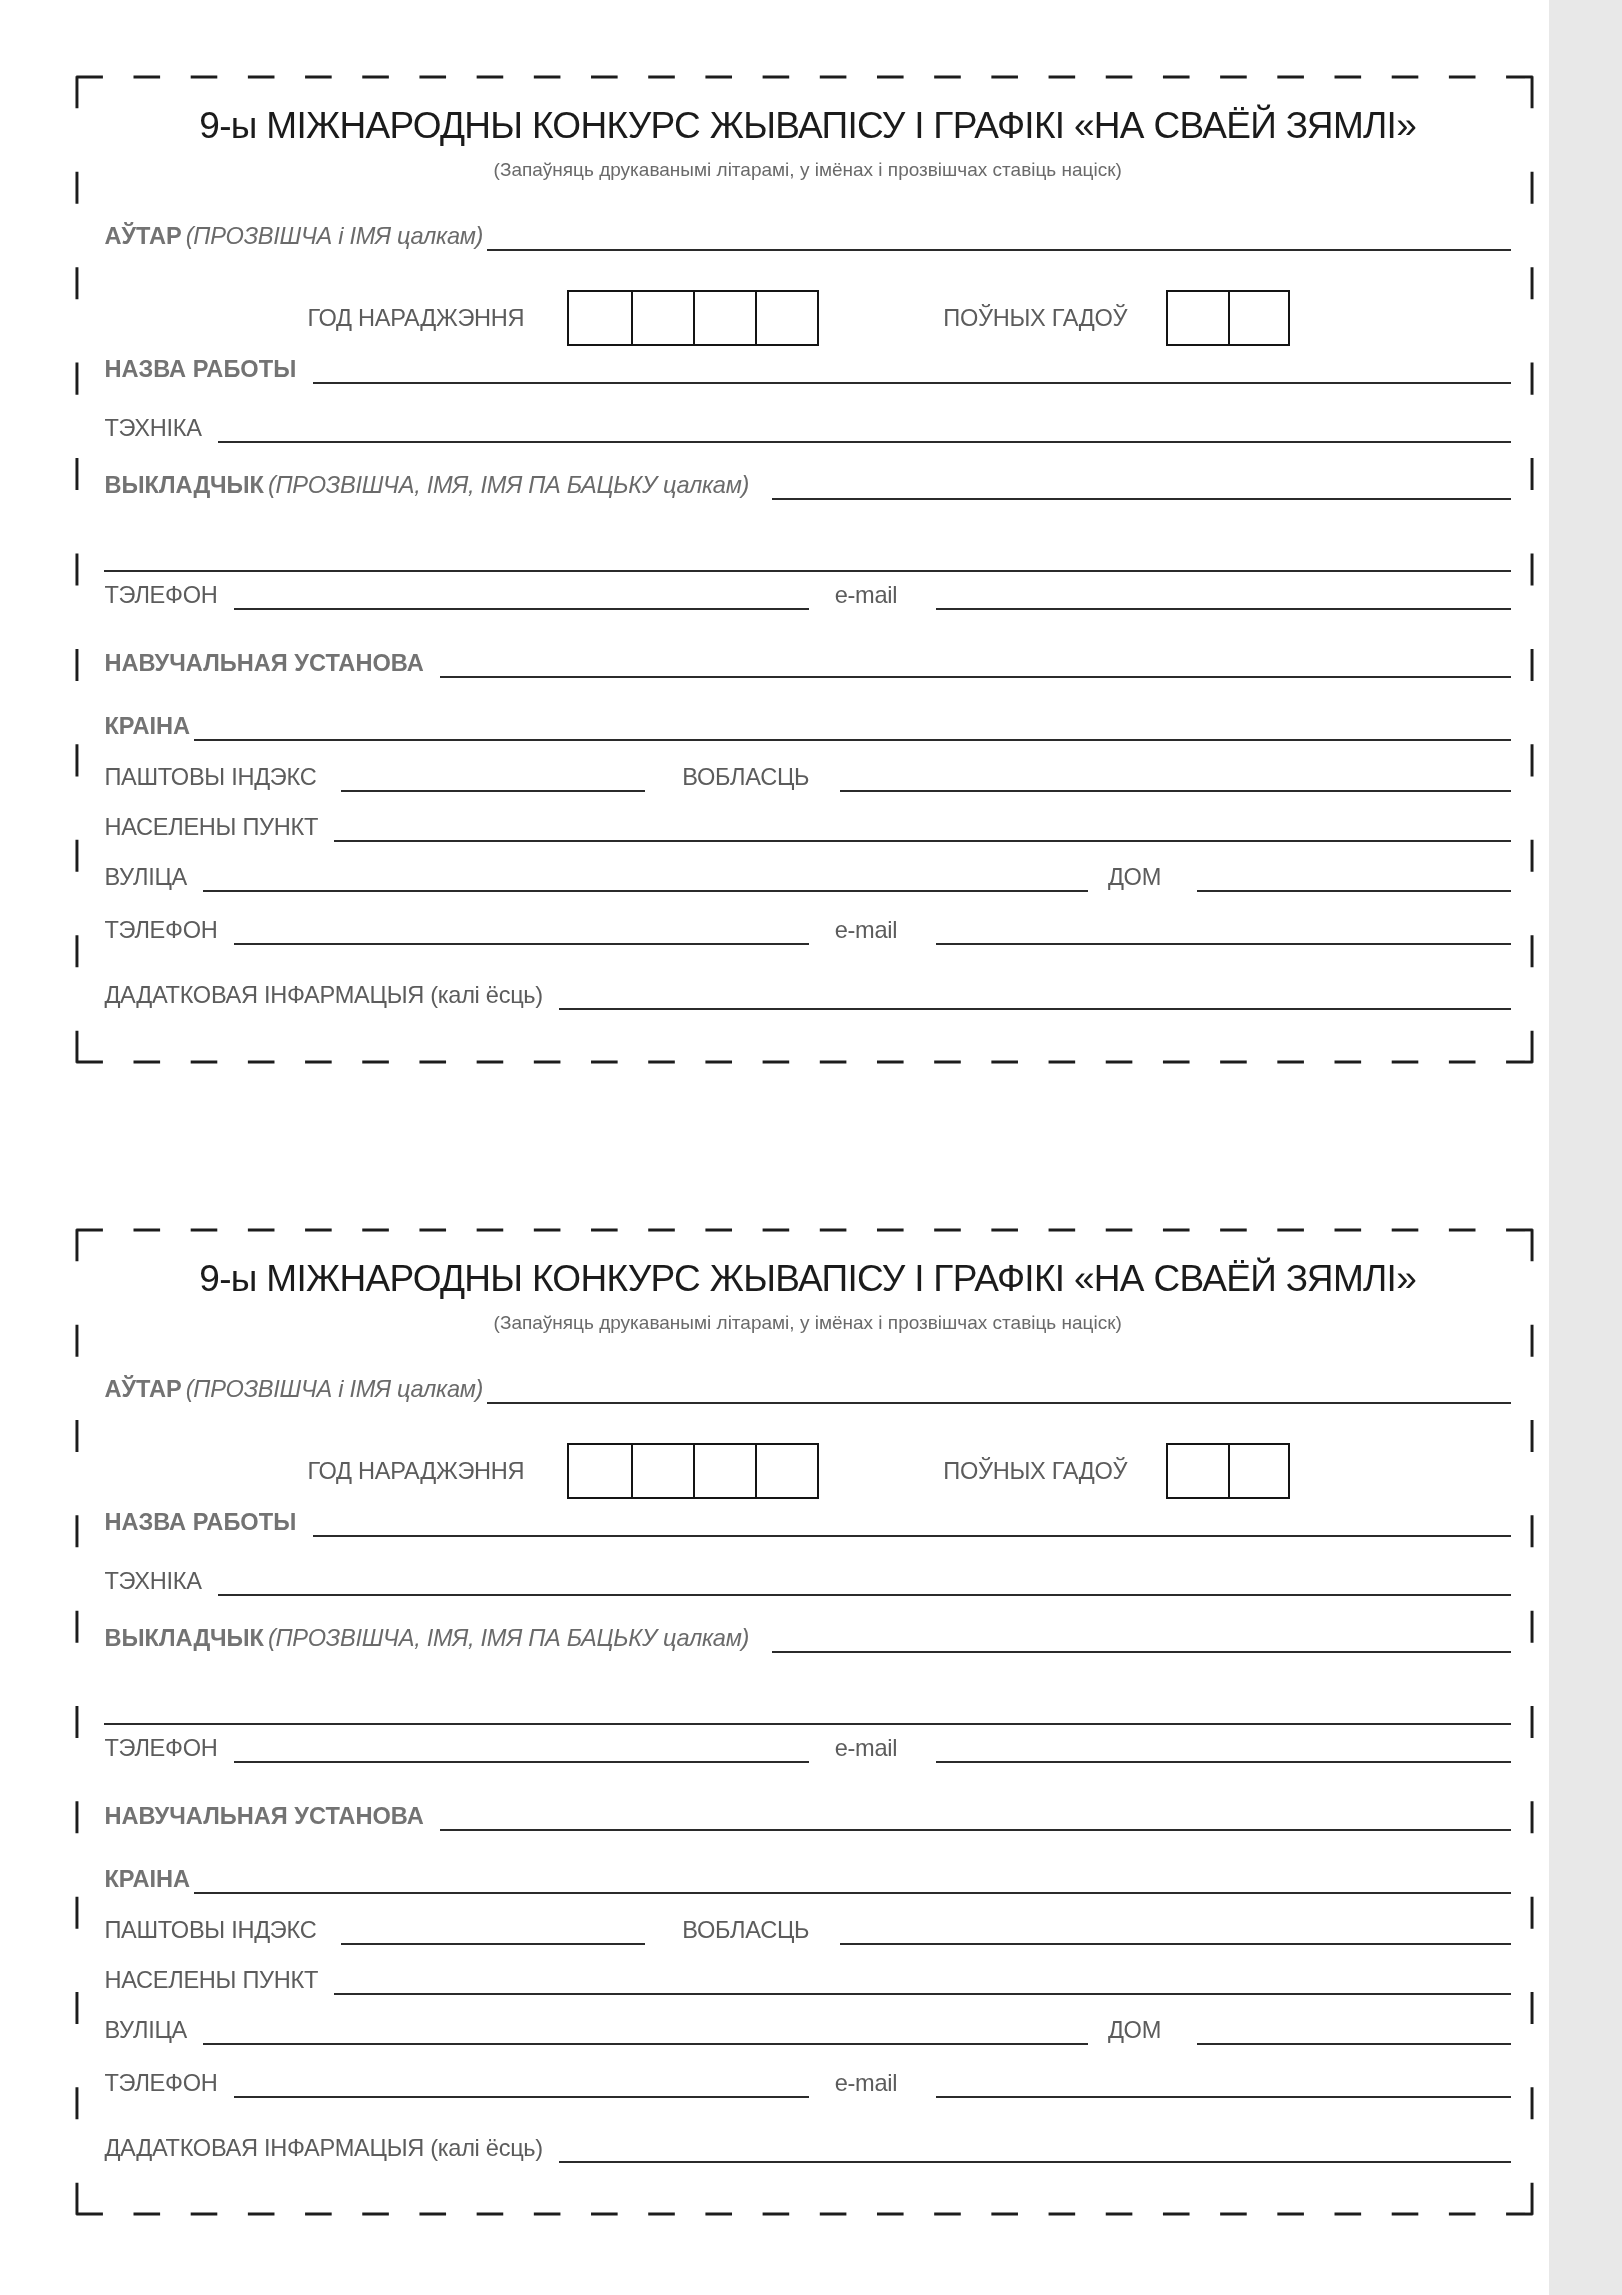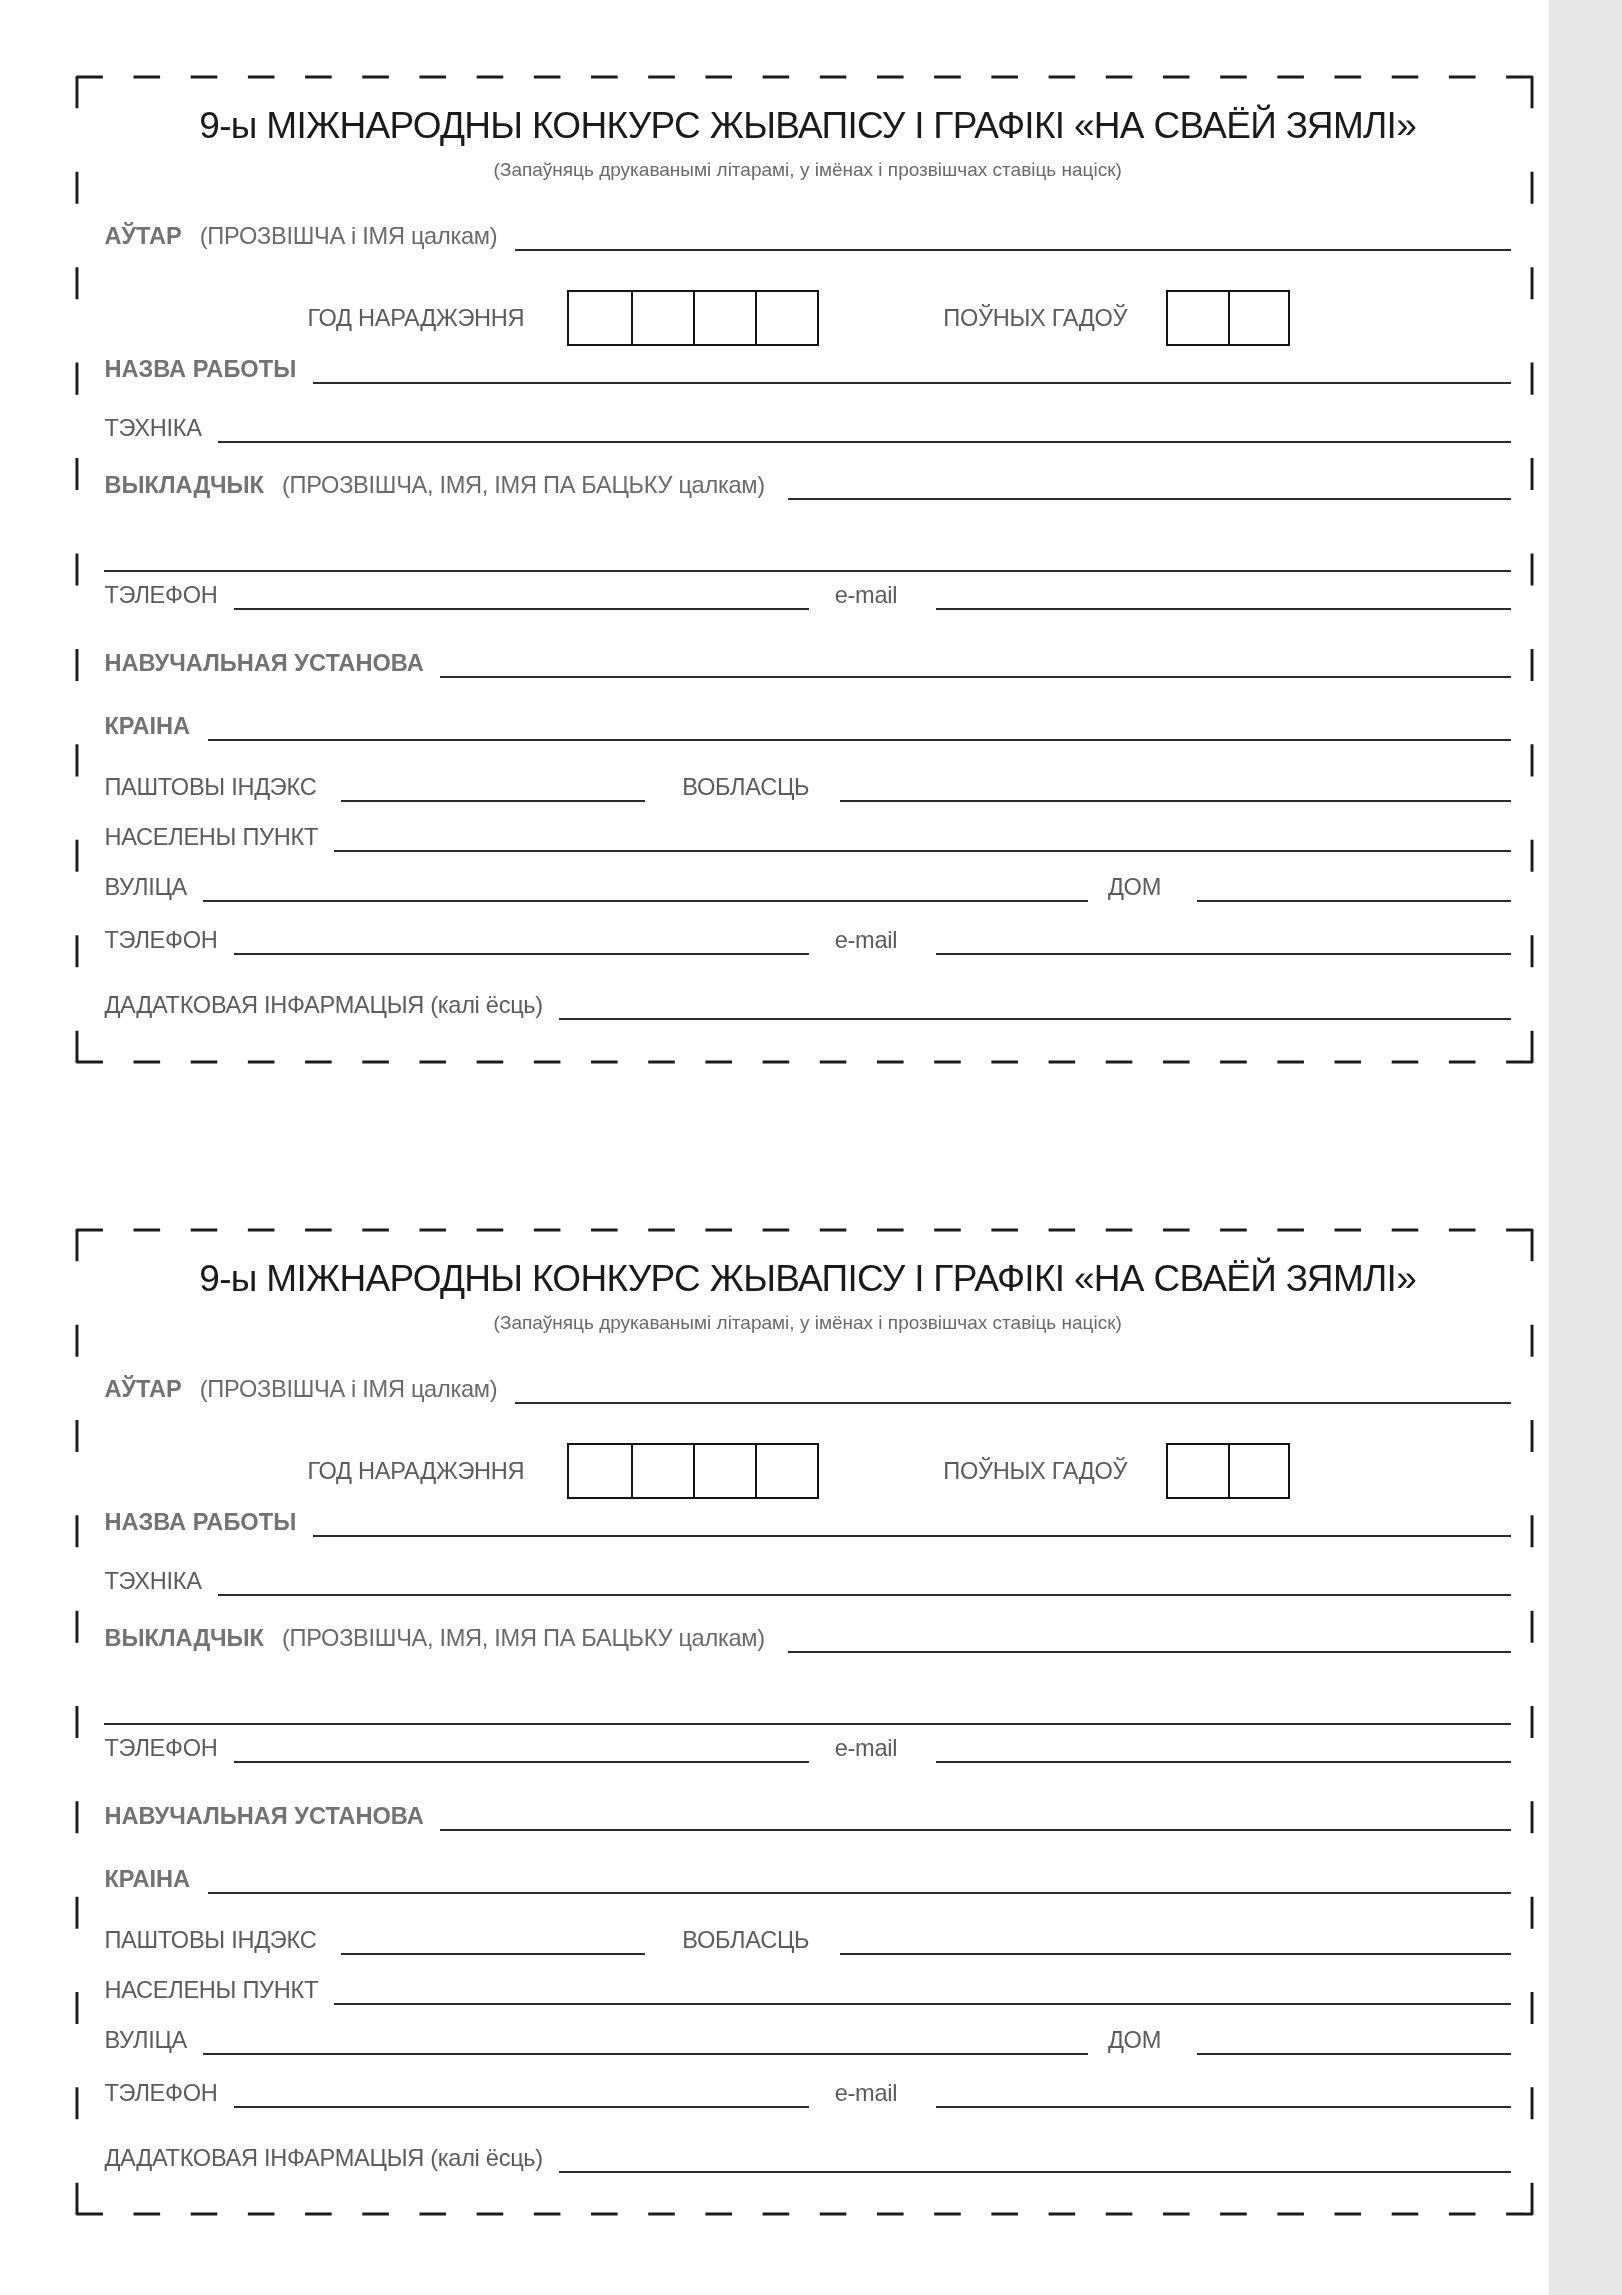--- a/index.html
+++ b/index.html
@@ -70,27 +70,27 @@
   
   .row-author       { margin-top: 41px; }
   .row-year         { margin-top: 39px; align-items: center; padding-left: 203px; }
   .row-worktitle    { margin-top: 9px; }
   .row-technique    { margin-top: 29.4px; }
   .row-teacher      { margin-top: 28px; }
   .row-teacher-cont { margin-top: 46px; height: 26px; }
   .row-phone1       { margin-top: 9.2px; }
   .row-institution  { margin-top: 39px; }
   .row-country      { margin-top: 34px; }
-  .row-postcode     { margin-top: 32px; gap: 8px; }
+  .row-postcode     { margin-top: 22px; gap: 8px; }
   .row-settlement   { margin-top: 21px; }
   .row-street       { margin-top: 21px; }
   .row-phone2       { margin-top: 23.6px; }
   .row-extra        { margin-top: 36px; }
 
-  .gap-s  { margin-left: 18px; }
+  .gap-s  { margin-left: 4px; font-style: italic; }
   .gap-m  { margin-left: 16.4px; }
   .gap-l  { margin-left: 23px; }
 
   .cellgrid {
     display: flex;
     border: 2px solid #141414;
     height: 56px;
     background: #fff;
     flex: 0 0 auto;
   }

